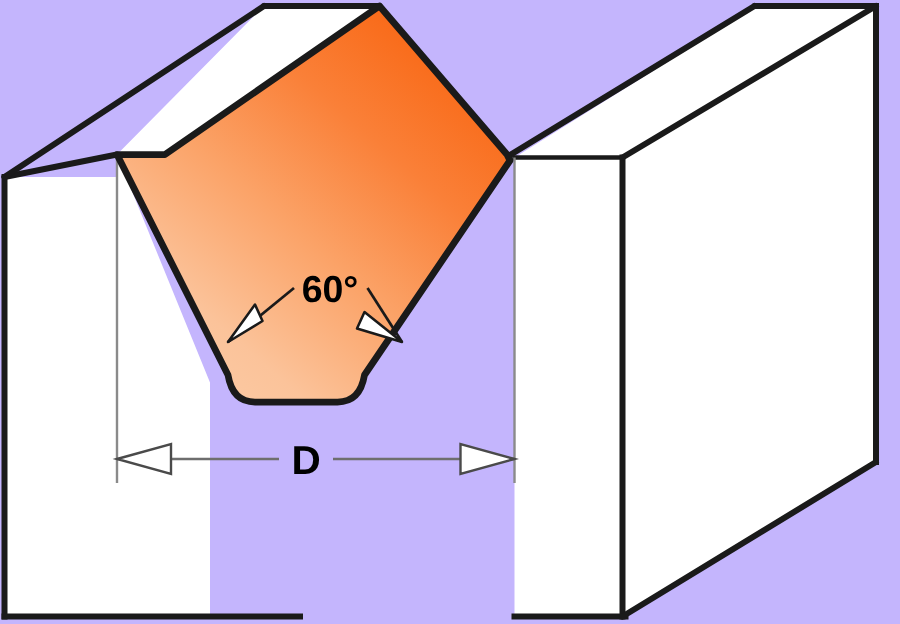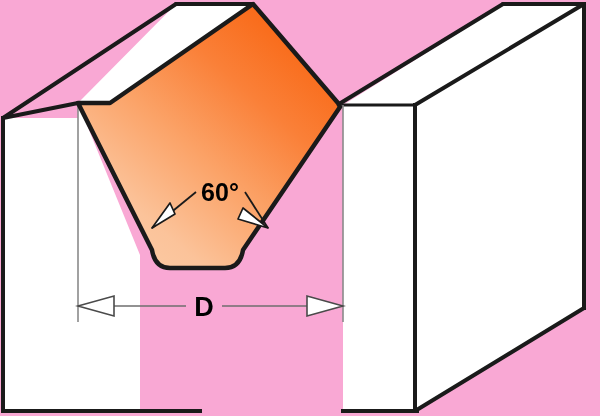--- a/index.html
+++ b/index.html
@@ -8,21 +8,21 @@
     padding: 0;
     background: #ffffff;
   }
   body {
     font-family: "Liberation Sans", sans-serif;
   }
   #diagram-root {
     position: relative;
     width: 600px;
     height: 416px;
-    background: #f9a8d4;
+    background: #c4b5fd;
     overflow: hidden;
   }
   #diagram-svg {
     display: block;
     width: 600px;
     height: 416px;
   }
   .label-text {
     font-family: "Liberation Sans", sans-serif;
     font-weight: bold;

